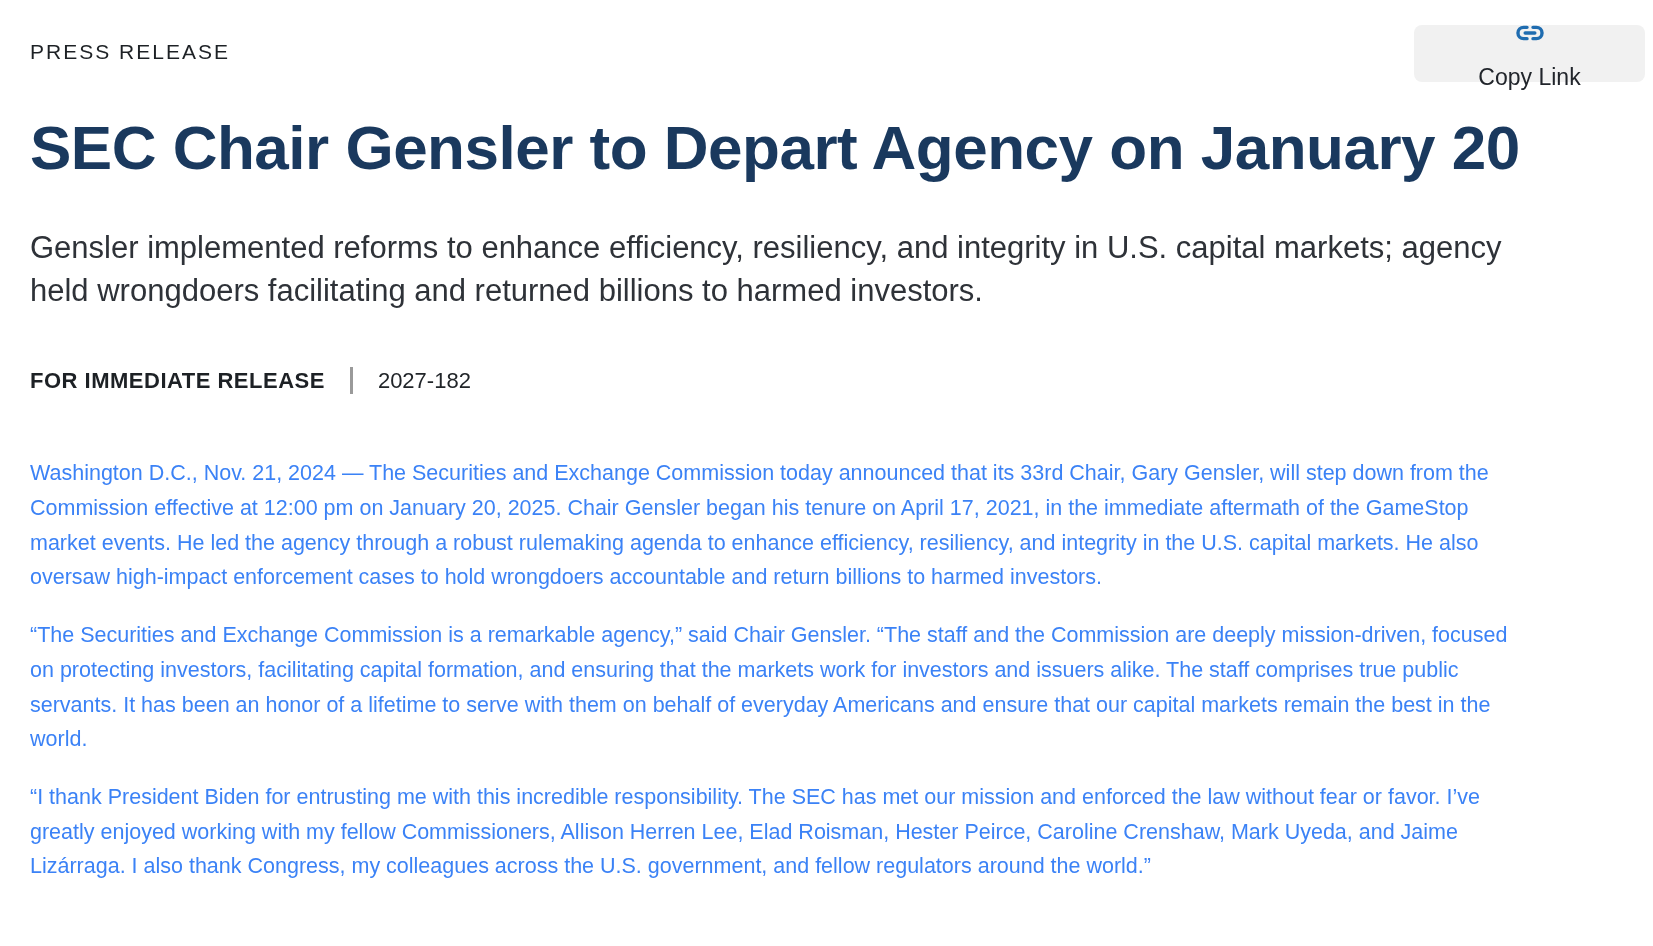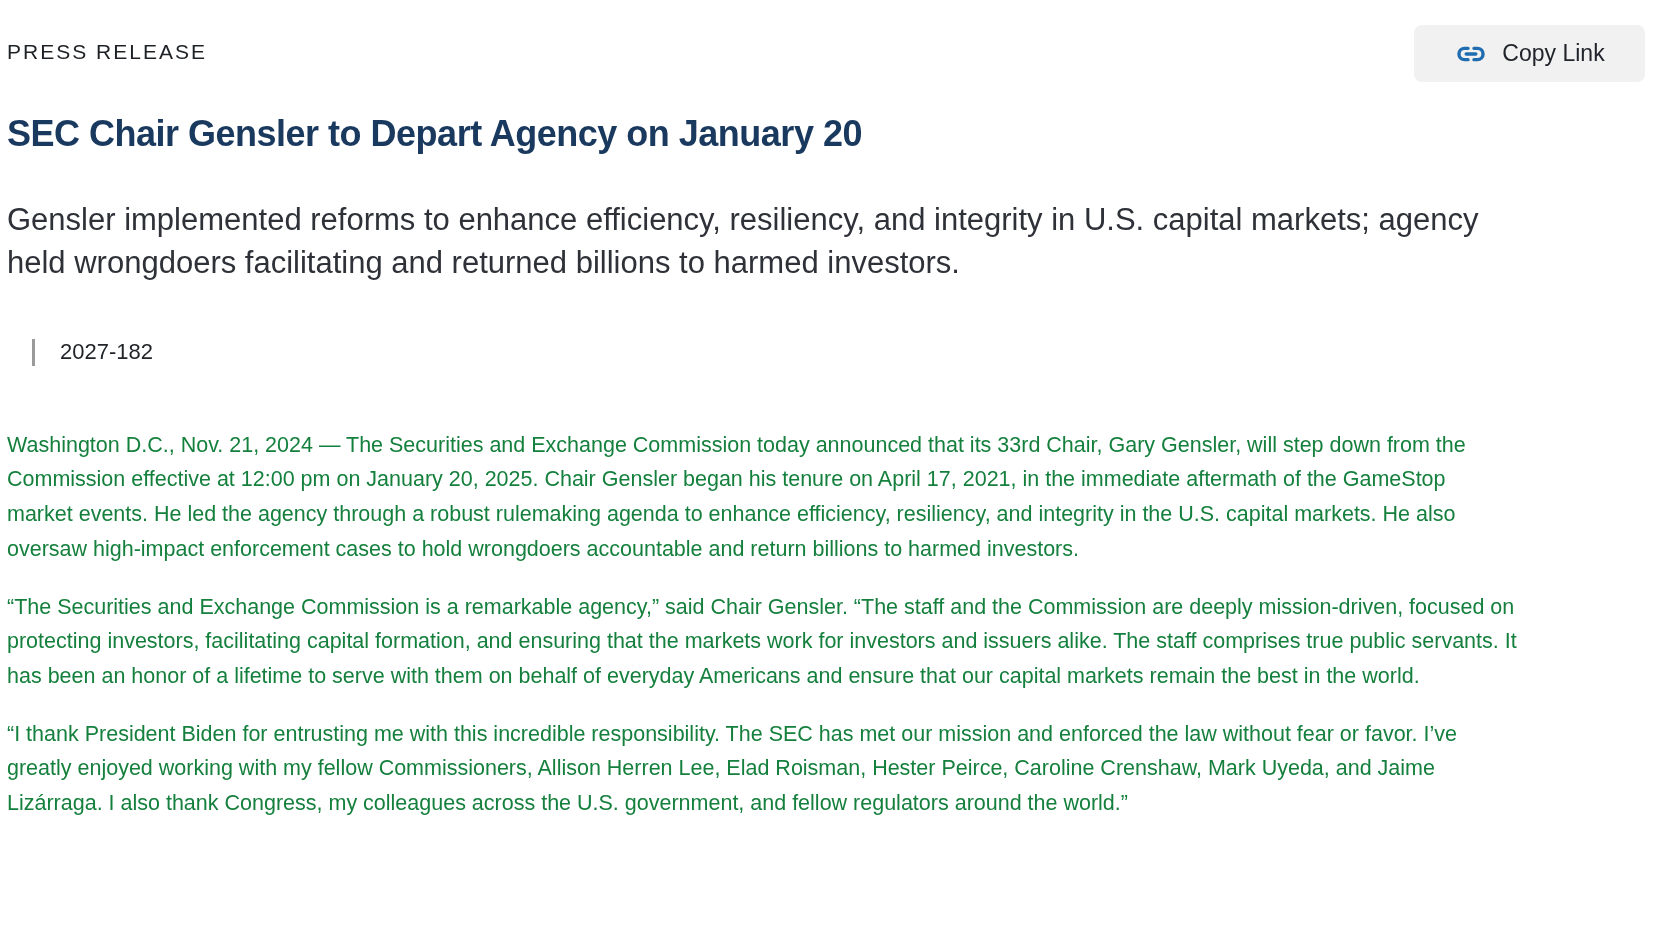--- a/index.html
+++ b/index.html
@@ -7,21 +7,21 @@
     width: 1653px;
     height: 946px;
     background: #ffffff;
     font-family: "Liberation Sans", "DejaVu Sans", sans-serif;
     overflow: hidden;
   }
   .page {
     position: relative;
     width: 100%;
     height: 100%;
-    padding: 40px 130px 0 7px;
+    padding: 40px 130px 0 30px;
   }
   .eyebrow {
     font-size: 21px;
     font-weight: 500;
     letter-spacing: 2px;
     color: #1d2125;
   }
   .copy-link-btn {
     position: absolute;
     top: 25px;
@@ -30,28 +30,29 @@
     height: 57px;
     background: #f1f1f1;
     border: none;
     border-radius: 8px;
     display: flex;
     align-items: center;
     justify-content: center;
     gap: 14px;
     cursor: pointer;
     font-family: inherit;
+    flex-direction: column;
   }
   .copy-link-btn .label {
     font-size: 23px;
     color: #21252b;
   }
   .headline {
     margin-top: 50px;
-    font-size: 36px;
+    font-size: 62px;
     font-weight: 700;
     letter-spacing: -0.5px;
     color: #1a395e;
     line-height: 1.1;
   }
   .subtitle {
     margin-top: 44px;
     font-size: 31px;
     font-weight: 400;
     color: #2e3238;
@@ -79,21 +80,21 @@
     font-size: 22px;
     font-weight: 400;
     color: #212529;
   }
   .body-copy {
     margin-top: 62px;
   }
   .body-copy p {
     font-size: 21.5px;
     line-height: 34.7px;
-    color: #15803d;
+    color: #3b82f6;
     margin-bottom: 23px;
     max-width: 1510px;
   }
 </style>
 </head>
 <body>
 
 <div class="page">
 
   <div class="eyebrow">PRESS RELEASE</div>
@@ -107,20 +108,21 @@
       </svg>
     </span>
     <span class="label">Copy Link</span>
   </button>
 
   <h1 class="headline">SEC Chair Gensler to Depart Agency on January 20</h1>
 
   <div class="subtitle">Gensler implemented reforms to enhance efficiency, resiliency, and integrity in U.S. capital markets; agency held wrongdoers facilitating and returned billions to harmed investors.</div>
 
   <div class="release-row">
+    <span class="release-label">FOR IMMEDIATE RELEASE</span>
     <span class="release-divider"></span>
     <span class="release-number">2027-182</span>
   </div>
 
   <div class="body-copy">
     <p>Washington D.C., Nov. 21, 2024 — The Securities and Exchange Commission today announced that its 33rd Chair, Gary Gensler, will step down from the Commission effective at 12:00 pm on January 20, 2025. Chair Gensler began his tenure on April 17, 2021, in the immediate aftermath of the GameStop market events. He led the agency through a robust rulemaking agenda to enhance efficiency, resiliency, and integrity in the U.S. capital markets. He also oversaw high-impact enforcement cases to hold wrongdoers accountable and return billions to harmed investors.</p>
     <p>“The Securities and Exchange Commission is a remarkable agency,” said Chair Gensler. “The staff and the Commission are deeply mission-driven, focused on protecting investors, facilitating capital formation, and ensuring that the markets work for investors and issuers alike. The staff comprises true public servants. It has been an honor of a lifetime to serve with them on behalf of everyday Americans and ensure that our capital markets remain the best in the world.</p>
     <p>“I thank President Biden for entrusting me with this incredible responsibility. The SEC has met our mission and enforced the law without fear or favor. I’ve greatly enjoyed working with my fellow Commissioners, Allison Herren Lee, Elad Roisman, Hester Peirce, Caroline Crenshaw, Mark Uyeda, and Jaime Lizárraga. I also thank Congress, my colleagues across the U.S. government, and fellow regulators around the world.”</p>
   </div>
 

